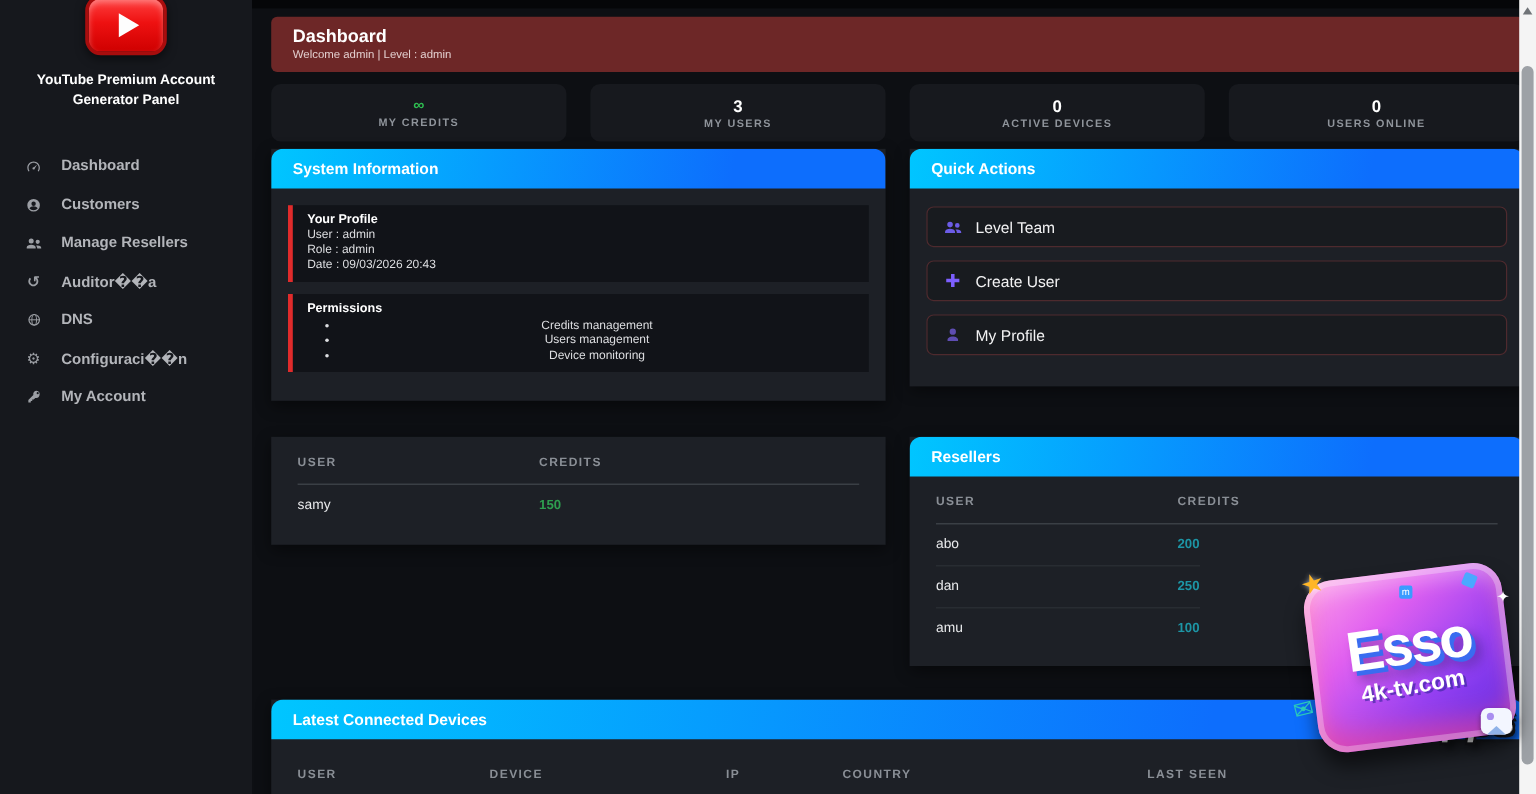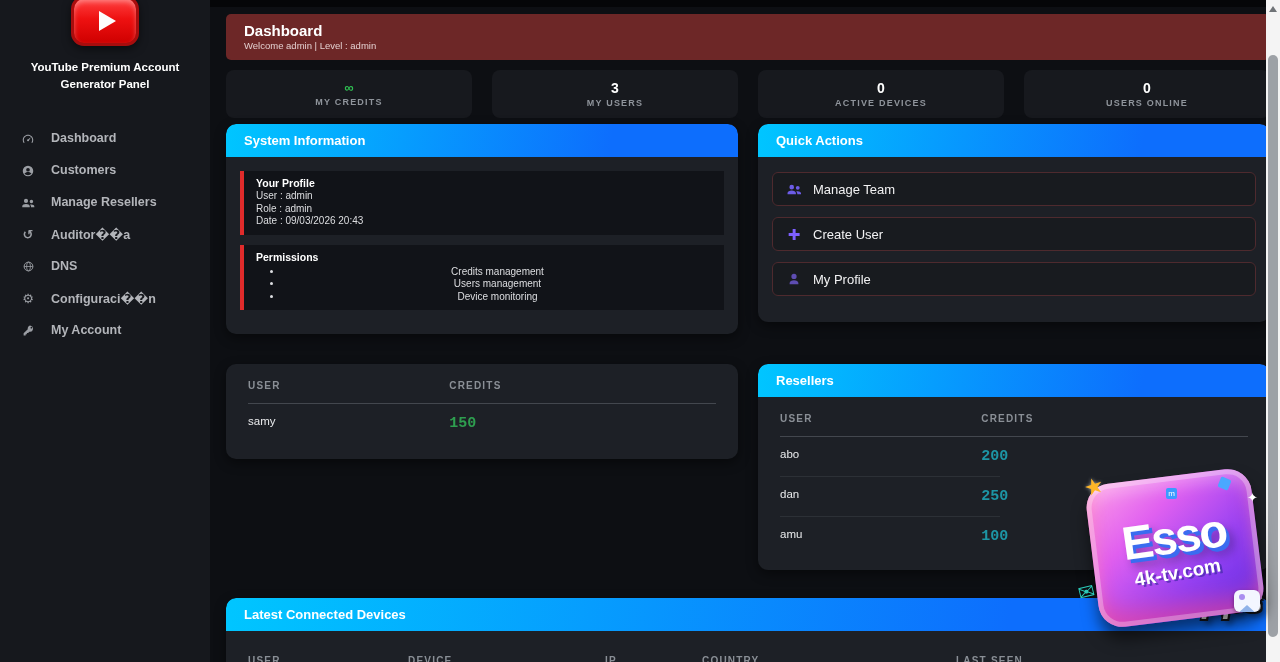--- a/index.html
+++ b/index.html
@@ -30,21 +30,21 @@
   .banner-sub { color:#e3cfcf; font-size:9.5px; margin-top:1px; }
 
   .stats { display:flex; gap:20px; margin-top:10px; }
   .stat-card { flex:1; height:48px; background:#17191e; border-radius:8px;
     display:flex; flex-direction:column; align-items:center; justify-content:center; gap:3px; }
   .stat-value { color:#fff; font-size:14px; font-weight:700; line-height:1; }
   .stat-value.green { color:#2fbf52; font-size:13px; }
   .stat-label { color:#8f949b; font-size:9px; font-weight:700; letter-spacing:1.2px; }
 
   .row2 { display:flex; gap:20px; margin-top:6px; align-items:flex-start; }
-  .card { background:#1d2026; border-radius:10px; box-shadow:0 4px 12px rgba(0,0,0,.45); overflow:hidden; }
+  .card { background:#1d2026; border-radius:0; box-shadow:0 4px 12px rgba(0,0,0,.45); overflow:hidden; }
   .col { flex:1; }
   .card-header { height:33px; line-height:33px; padding:0 18px; color:#fff; font-size:13px; font-weight:600;
     background:linear-gradient(100deg,#00c6ff 0%,#0d6efd 75%); border-radius:10px 10px 0 0; }
 
   .sysinfo-body { padding:14px; }
   .info-box { background:#111318; border-left:4px solid #e02b2b; padding:6px 12px 7px; margin-bottom:10px; }
   .info-heading { color:#fff; font-size:10.5px; font-weight:700; margin-bottom:1px; }
   .info-line { color:#dddee1; font-size:10px; line-height:12.5px; }
   .perm-list { margin:3px 0 0 27px; }
   .perm-list li { color:#dddee1; font-size:10px; line-height:12.5px; margin:0;text-align:center; }
@@ -56,21 +56,21 @@
   .qa-label { color:#f2f2f3; font-size:13px; font-weight:500; }
   .qa-icon { width:18px; display:flex; align-items:center; justify-content:center; font-size:15px; line-height:1; }
   .ic-purple { color:#6c5ce7; } .ic-violet { color:#7d5fff; font-weight:700; } .ic-blue { color:#2196f3; } .ic-deep { color:#5e4db2; }
 
   .row3 { display:flex; gap:20px; margin-top:30px; align-items:flex-start; }
   .tbl-body { padding:2px 22px 0; }
   .t-head { display:grid; grid-template-columns:43% 57%; padding:14px 0 12px; border-bottom:1px solid #43474e; }
   .t-head span { color:#8a8f96; font-size:10px; font-weight:700; letter-spacing:1.2px; }
   .t-row { display:grid; grid-template-columns:43% 57%; padding:11px 0; }
   .t-user { color:#e9eaec; font-size:11.5px; font-weight:500; }
-  .t-credit { font-size:15px; font-weight:600;font-family:Liberation Mono, monospace; }
+  .t-credit { font-size:11px; font-weight:600; }
   .credit-green { color:#2e9e4f; }
   .credit-teal { color:#1d95a5; }
   .row-sep { height:1px; background:#2c3036; width:47%; }
   .pad-bottom-sm { padding-bottom:16px; }
   .pad-bottom-md { padding-bottom:14px; }
 
   .devices-card { margin-top:28px; }
   .dev-body { padding:2px 22px 0; }
   .dev-head { display:grid; grid-template-columns:16% 19.7% 9.7% 25.4% 29.2%; padding:22px 0 12px; border-bottom:1px solid #43474e; }
   .dev-head span { color:#8a8f96; font-size:10px; font-weight:700; letter-spacing:1.2px; }
@@ -229,21 +229,21 @@
 
       <section class="card col">
         <div class="card-header">Quick Actions</div>
         <div class="qa-body">
           <div class="qa-btn">
             <span class="qa-icon ic-purple">
               <svg viewBox="0 0 18 14" width="17" height="13">
                   <path fill="currentColor" d="M6 7a2.5 2.5 0 1 0 0-5 2.5 2.5 0 0 0 0 5zm6.5.3a2.1 2.1 0 1 0 0-4.2 2.1 2.1 0 0 0 0 4.2zM6 8.2c-2.3 0-4.5 1.1-4.5 2.6v1.2h9v-1.2c0-1.5-2.2-2.6-4.5-2.6zm6.5.7c-.6 0-1.2.1-1.7.3.7.6 1.2 1.3 1.2 2.1v.7h4v-.9c0-1.3-1.8-2.2-3.5-2.2z"></path>
                 </svg>
             </span>
-            <span class="qa-label">Manage Team</span>
+            <span class="qa-label">Level Team</span>
           </div>
           <div class="qa-btn">
             <span class="qa-icon ic-violet">✚</span>
             <span class="qa-label">Create User</span>
           </div>
           <div class="qa-btn">
             <span class="qa-icon ic-deep">
               <svg viewBox="0 0 16 16" width="14" height="14">
                   <path fill="currentColor" d="M8 8a3 3 0 1 0 0-6 3 3 0 0 0 0 6zm0 1.5c-2.7 0-5 1.4-5 3.1V14h10v-1.4c0-1.7-2.3-3.1-5-3.1z"></path>
                 </svg>

